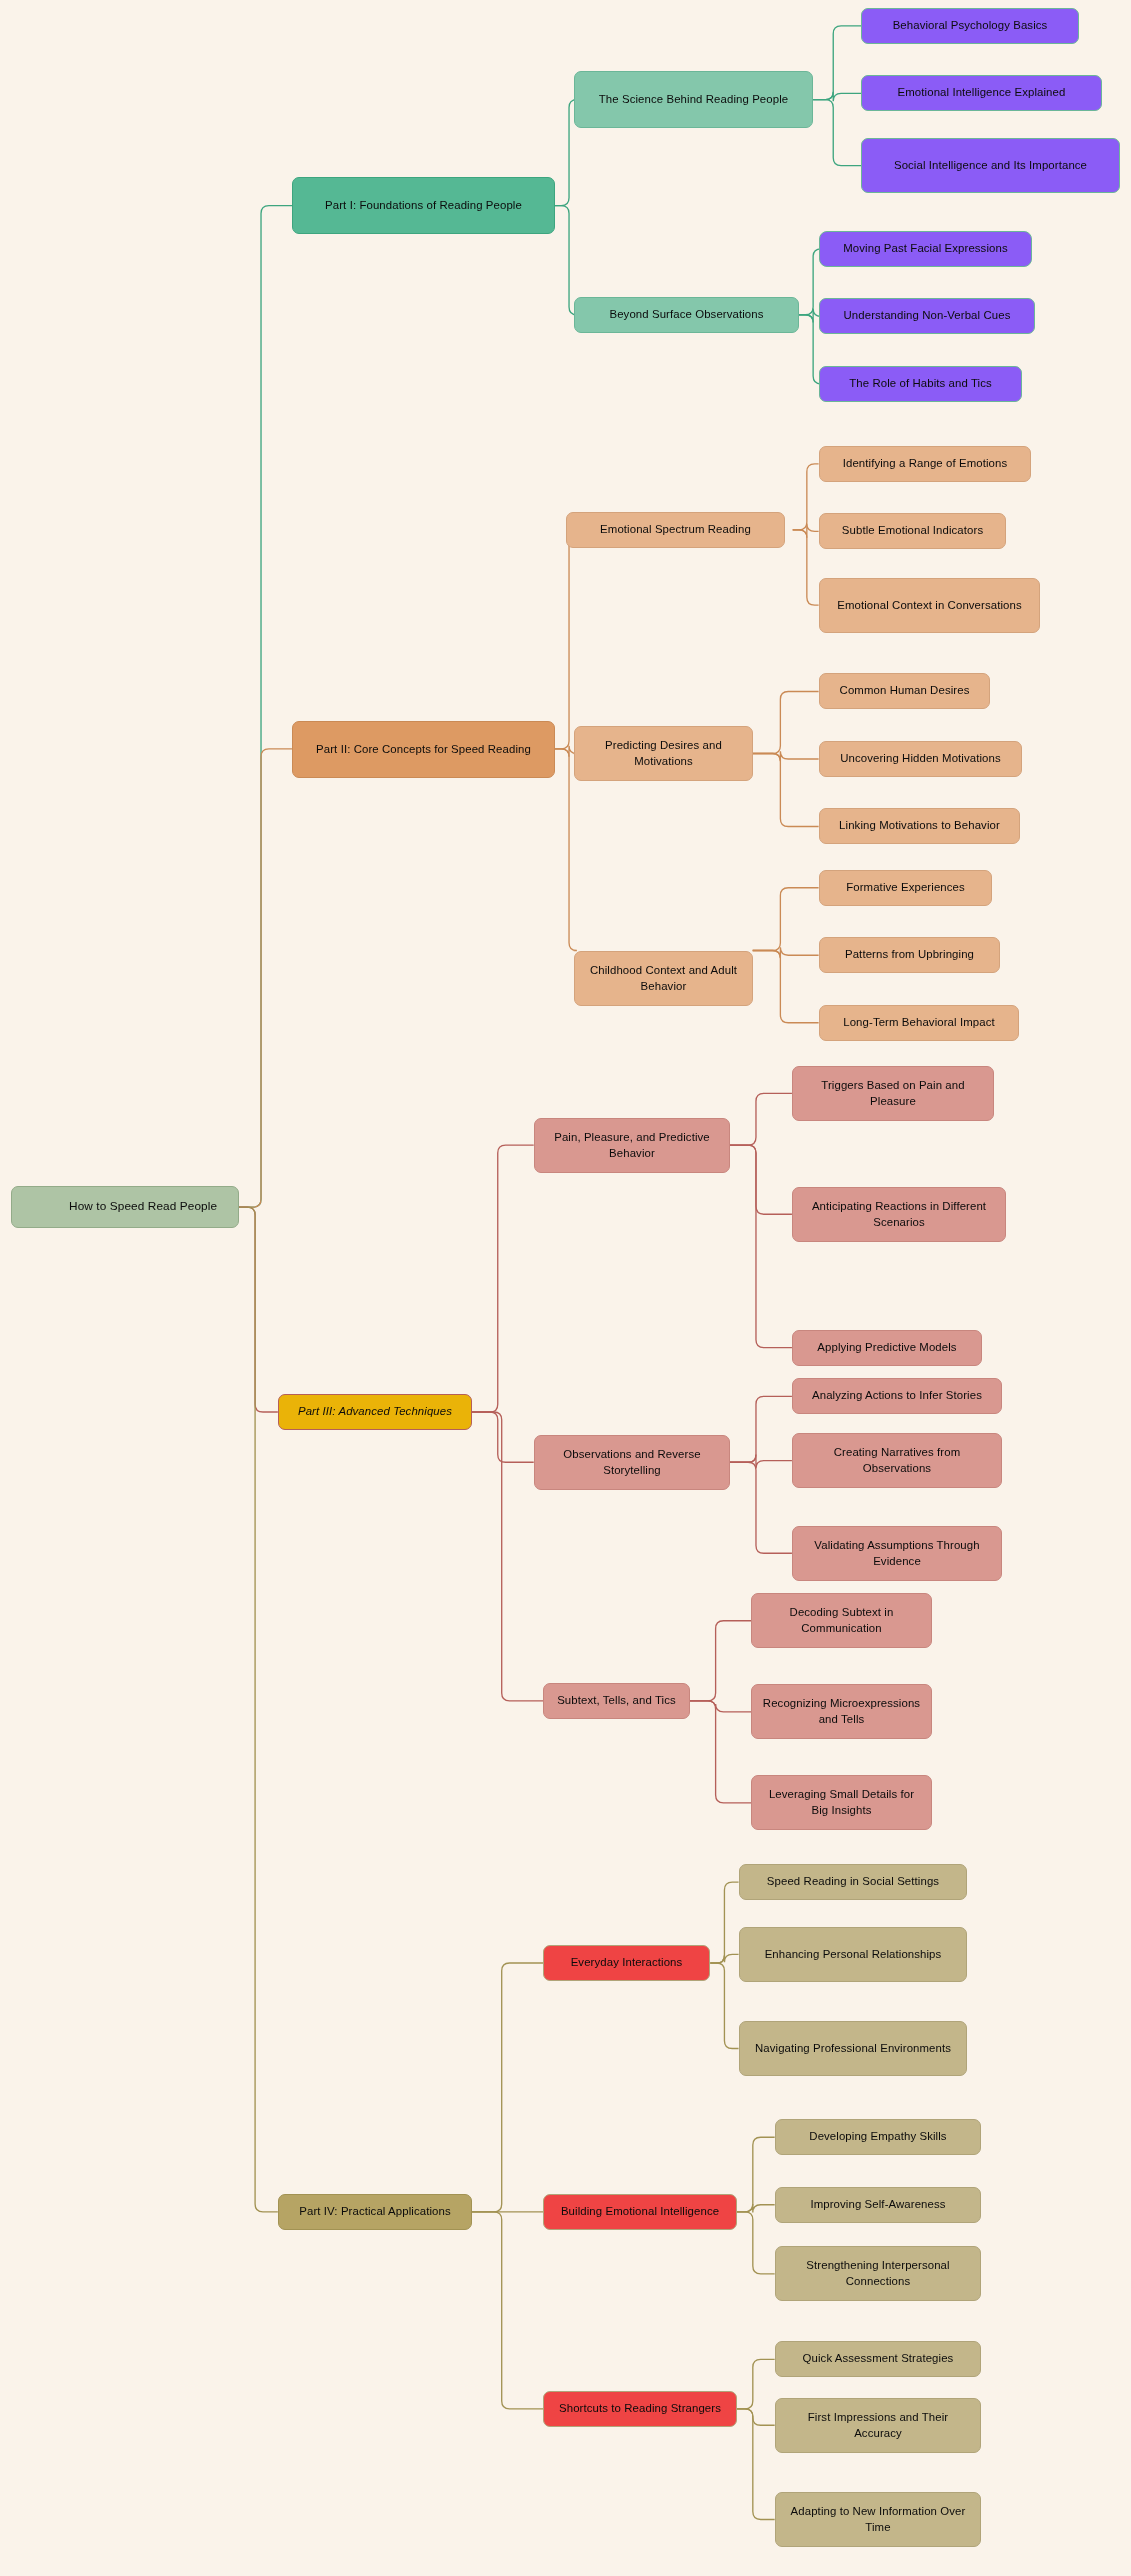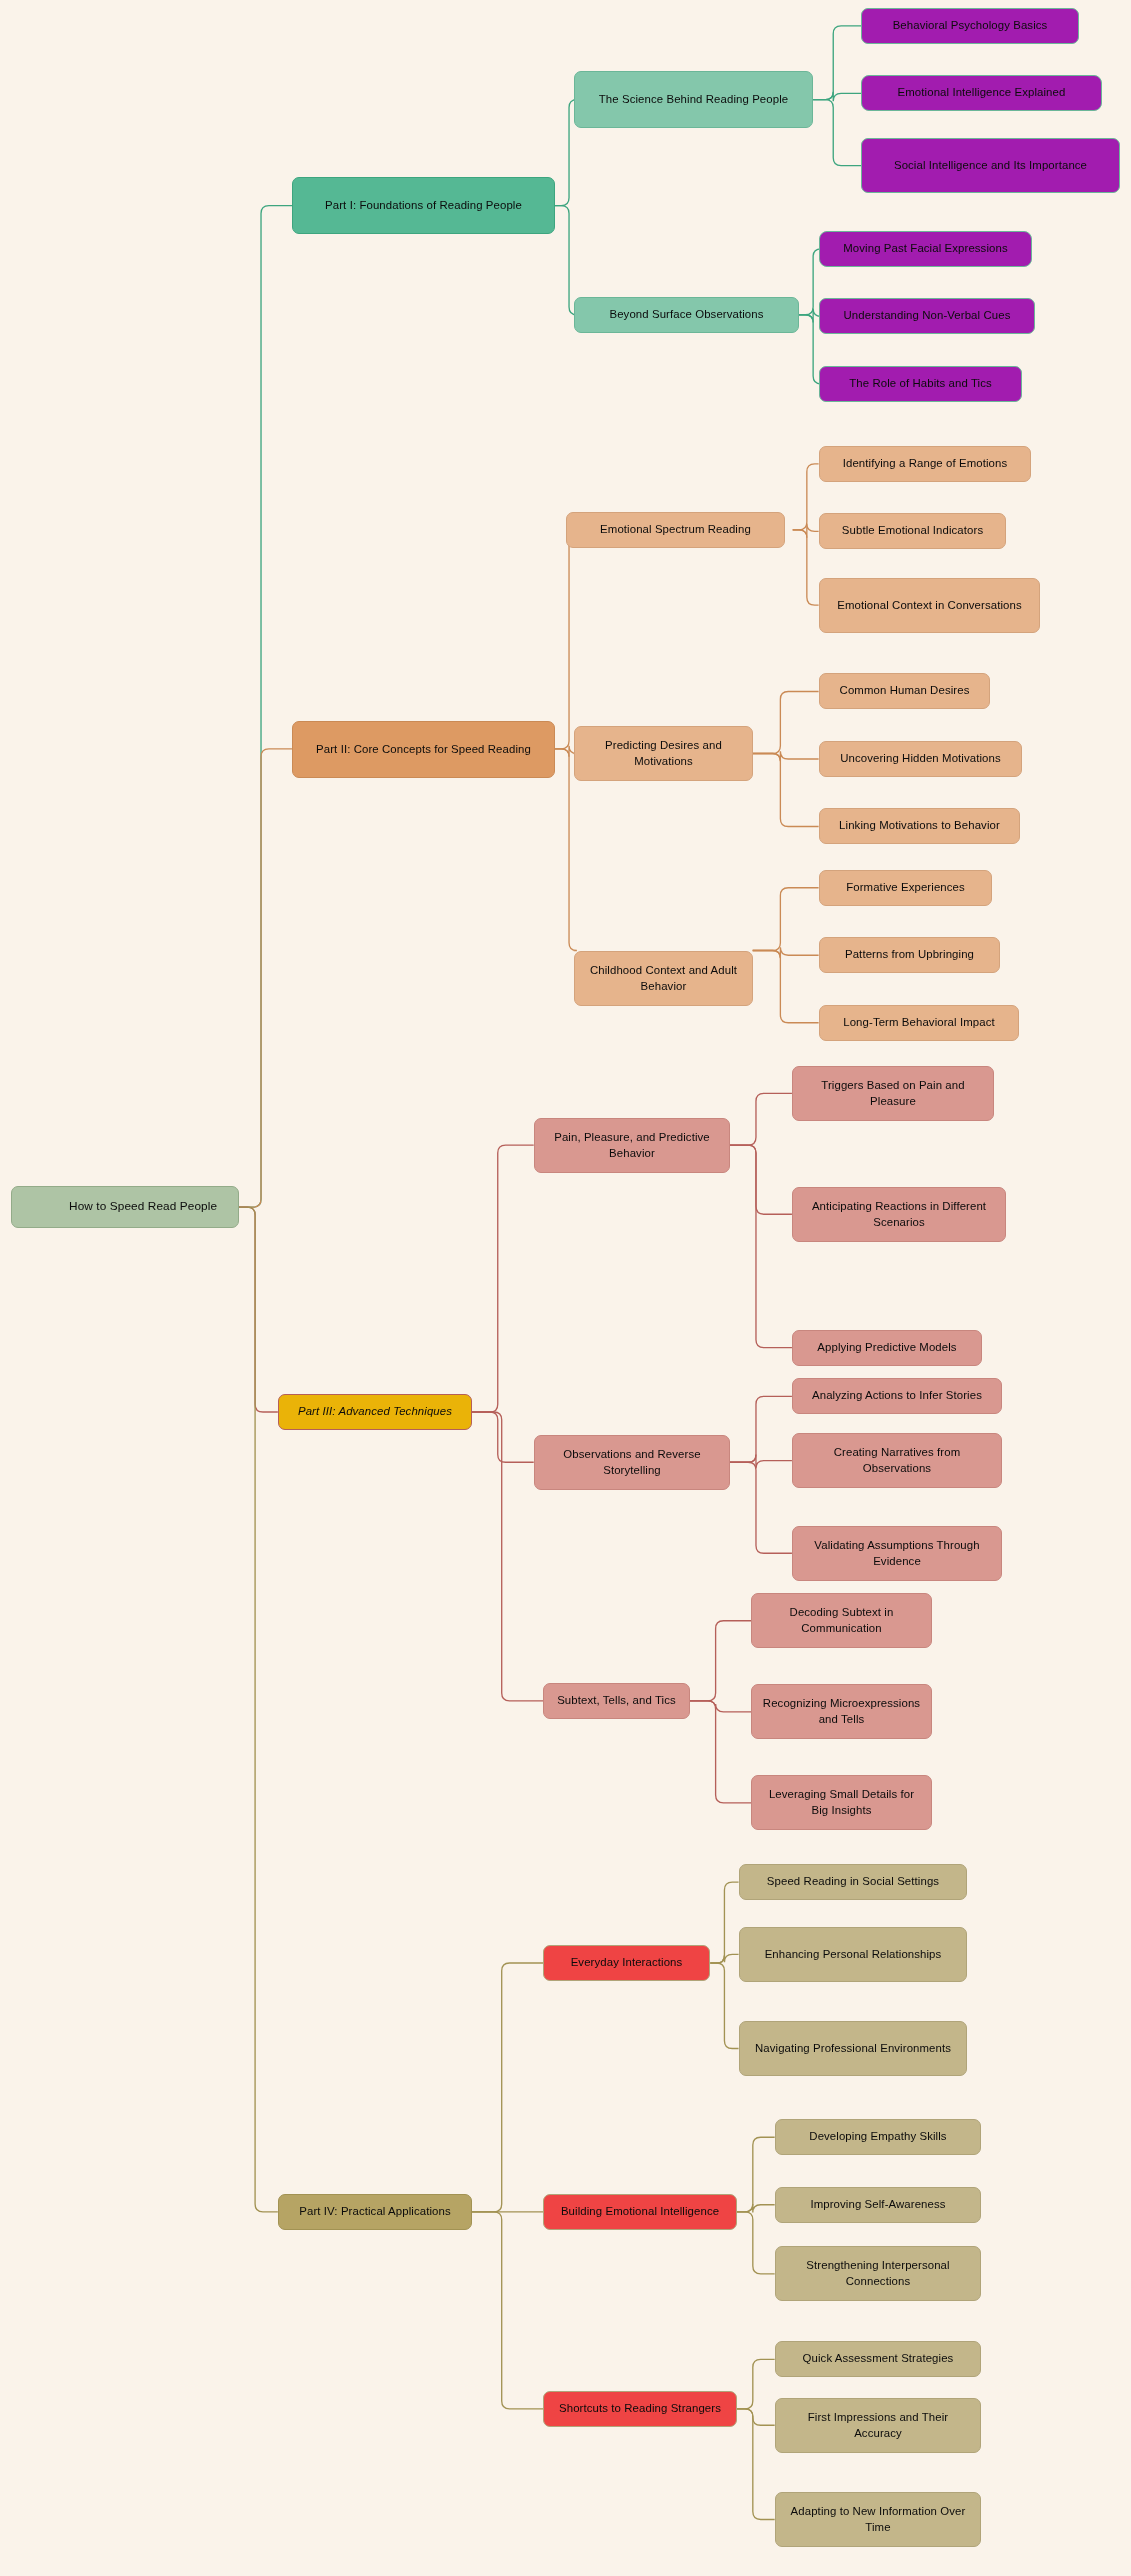--- a/index.html
+++ b/index.html
@@ -39,21 +39,21 @@
   }
   .node-root   { background: #aec4a5; border: 0.8px solid #93ab89; font-size: 11.8px; }
   .node-part1  { background: #55b894; border: 0.8px solid #3da57f; }
   .node-part2  { background: #dd9a63; border: 0.8px solid #ca8a55; }
   .node-part3  { background: #eab308; border: 0.8px solid #b55f59; font-style: italic; }
   .node-part4  { background: #b6a464; border: 0.8px solid #a29253; }
   .node-sub1   { background: #84c7ab; border: 0.8px solid #6bb698; }
   .node-sub2   { background: #e6b48c; border: 0.8px solid #d4a37c; }
   .node-sub3   { background: #d99890; border: 0.8px solid #c8867e; }
   .node-sub4   { background: #ef4444; border: 0.8px solid #b0a479; }
-  .node-leaf1  { background: #a21caf; border: 0.8px solid #6bb698; }
+  .node-leaf1  { background: #8b5cf6; border: 0.8px solid #6bb698; }
   .node-leaf2  { background: #e6b48c; border: 0.8px solid #d4a37c; }
   .node-leaf3  { background: #d99890; border: 0.8px solid #c8867e; }
   .node-leaf4  { background: #c3b68a; border: 0.8px solid #b0a479; }
 </style>
 </head>
 <body>
 
 <div id="mindmap-root">
   <svg id="edge-layer" width="1131" height="2576" viewBox="0 0 1441 3282">
       <path d="M 304 1538 L 322.56 1538 Q 332.56 1538 332.56 1528 L 332.56 272 Q 332.56 262 342.56 262 L 372 262" fill="none" stroke="#3da57f" stroke-width="1.7"></path>
@@ -103,21 +103,21 @@
       <path d="M 601 2818 L 629.22 2818 Q 639.22 2818 639.22 2828 L 639.22 3059 Q 639.22 3069 649.22 3069 L 692 3069" fill="none" stroke="#a29253" stroke-width="1.7"></path>
       <path d="M 939 3069 L 949.16 3069 Q 959.16 3069 959.16 3059 L 959.16 3016 Q 959.16 3006 969.16 3006 L 987 3006" fill="none" stroke="#a29253" stroke-width="1.7"></path>
       <path d="M 939 3069 L 949.16 3069 Q 959.16 3069 959.16 3079 L 959.16 3080 Q 959.16 3090 969.16 3090 L 987 3090" fill="none" stroke="#a29253" stroke-width="1.7"></path>
       <path d="M 939 3069 L 949.16 3069 Q 959.16 3069 959.16 3079 L 959.16 3200 Q 959.16 3210 969.16 3210 L 987 3210" fill="none" stroke="#a29253" stroke-width="1.7"></path>
     </svg>
   <div id="node-layer">
       <div class="node node-root" style="left: 11px; top: 1186px; width: 228px; height: 42px; padding-left: 44px;">How to Speed Read People</div>
       <div class="node node-part1" style="left: 292px; top: 177px; width: 263px; height: 57px;">Part I: Foundations of Reading People</div>
       <div class="node node-sub1" style="left: 574px; top: 71px; width: 239px; height: 57px;">The Science Behind Reading People</div>
       <div class="node node-leaf1" style="left: 861px; top: 7.8px; width: 218px; height: 36px;">Behavioral Psychology Basics</div>
-      <div class="node node-leaf1" style="left: 861px; top: 75px; width: 241px; height: 36px; border-radius: 8px;">Emotional Intelligence Explained</div>
+      <div class="node node-leaf1" style="left: 861px; top: 75px; width: 241px; height: 36px;">Emotional Intelligence Explained</div>
       <div class="node node-leaf1" style="left: 861px; top: 138px; width: 259px; height: 55px;">Social Intelligence and Its Importance</div>
       <div class="node node-sub1" style="left: 574px; top: 297px; width: 225px; height: 36px;">Beyond Surface Observations</div>
       <div class="node node-leaf1" style="left: 819px; top: 231px; width: 213px; height: 36px; border-radius: 8px;">Moving Past Facial Expressions</div>
       <div class="node node-leaf1" style="left: 819px; top: 298px; width: 216px; height: 36px;">Understanding Non-Verbal Cues</div>
       <div class="node node-leaf1" style="left: 819px; top: 366px; width: 203px; height: 36px;">The Role of Habits and Tics</div>
       <div class="node node-part2" style="left: 292px; top: 721px; width: 263px; height: 57px;">Part II: Core Concepts for Speed Reading</div>
       <div class="node node-sub2" style="left: 566px; top: 512px; width: 219px; height: 36px;">Emotional Spectrum Reading</div>
       <div class="node node-leaf2" style="left: 819px; top: 446px; width: 212px; height: 36px;">Identifying a Range of Emotions</div>
       <div class="node node-leaf2" style="left: 819px; top: 513px; width: 187px; height: 36px;">Subtle Emotional Indicators</div>
       <div class="node node-leaf2" style="left: 819px; top: 578px; width: 221px; height: 55px;">Emotional Context in Conversations</div>

